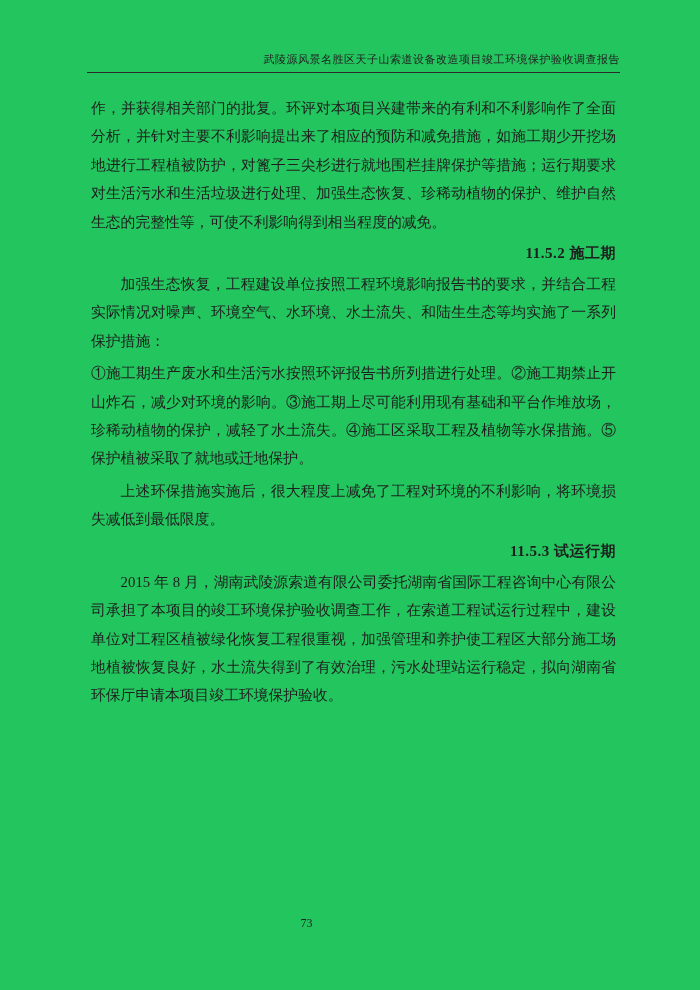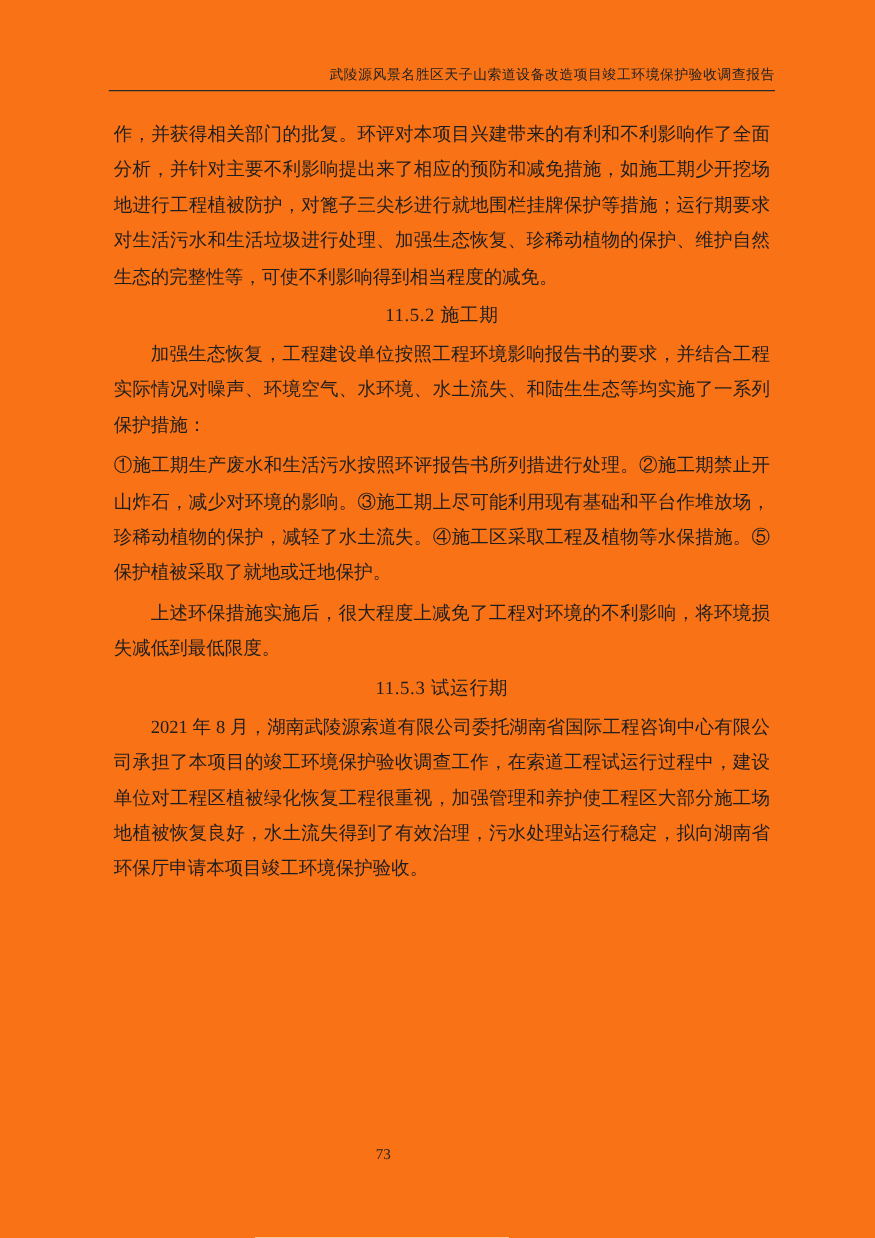--- a/index.html
+++ b/index.html
@@ -4,21 +4,21 @@
 <style>
   html, body {
     margin: 0;
     padding: 0;
     background: #ffffff;
   }
   .page {
     position: relative;
     width: 700px;
     height: 990px;
-    background: #f97316;
+    background: #22c55e;
     font-family: "Liberation Serif", "DejaVu Serif", serif;
     color: #1e1e1e;
     overflow: hidden;
   }
   .header {
     position: absolute;
     top: 52px;
     left: 87px;
     width: 533px;
     text-align: right;
@@ -42,23 +42,23 @@
   .content p {
     margin: 4px;
     padding: 0;
   }
   .indent {
     text-indent: 2em;
   }
   .section-heading {
     margin: 0;
     font-size: 15px;
-    font-weight: normal;
+    font-weight: bold;
     line-height: 26px;
-    text-align: center;
+    text-align: right;
     letter-spacing: 0.5px;
   }
   .page-number {
     position: absolute;
     top: 916px;
     left: 0;
     width: 613px;
     text-align: center;
     font-size: 12px;
     color: #222222;
@@ -78,19 +78,19 @@
     <p class="section-heading">11.5.2 施工期</p>
 
     <p class="indent">加强生态恢复，工程建设单位按照工程环境影响报告书的要求，并结合工程实际情况对噪声、环境空气、水环境、水土流失、和陆生生态等均实施了一系列保护措施：</p>
 
     <p>①施工期生产废水和生活污水按照环评报告书所列措进行处理。②施工期禁止开山炸石，减少对环境的影响。③施工期上尽可能利用现有基础和平台作堆放场，珍稀动植物的保护，减轻了水土流失。④施工区采取工程及植物等水保措施。⑤保护植被采取了就地或迁地保护。</p>
 
     <p class="indent">上述环保措施实施后，很大程度上减免了工程对环境的不利影响，将环境损失减低到最低限度。</p>
 
     <p class="section-heading">11.5.3 试运行期</p>
 
-    <p class="indent">2021 年 8 月，湖南武陵源索道有限公司委托湖南省国际工程咨询中心有限公司承担了本项目的竣工环境保护验收调查工作，在索道工程试运行过程中，建设单位对工程区植被绿化恢复工程很重视，加强管理和养护使工程区大部分施工场地植被恢复良好，水土流失得到了有效治理，污水处理站运行稳定，拟向湖南省环保厅申请本项目竣工环境保护验收。</p>
+    <p class="indent">2015 年 8 月，湖南武陵源索道有限公司委托湖南省国际工程咨询中心有限公司承担了本项目的竣工环境保护验收调查工作，在索道工程试运行过程中，建设单位对工程区植被绿化恢复工程很重视，加强管理和养护使工程区大部分施工场地植被恢复良好，水土流失得到了有效治理，污水处理站运行稳定，拟向湖南省环保厅申请本项目竣工环境保护验收。</p>
 
   </div>
 
   <div class="page-number">73</div>
 
 </div>
 
 </body></html>

